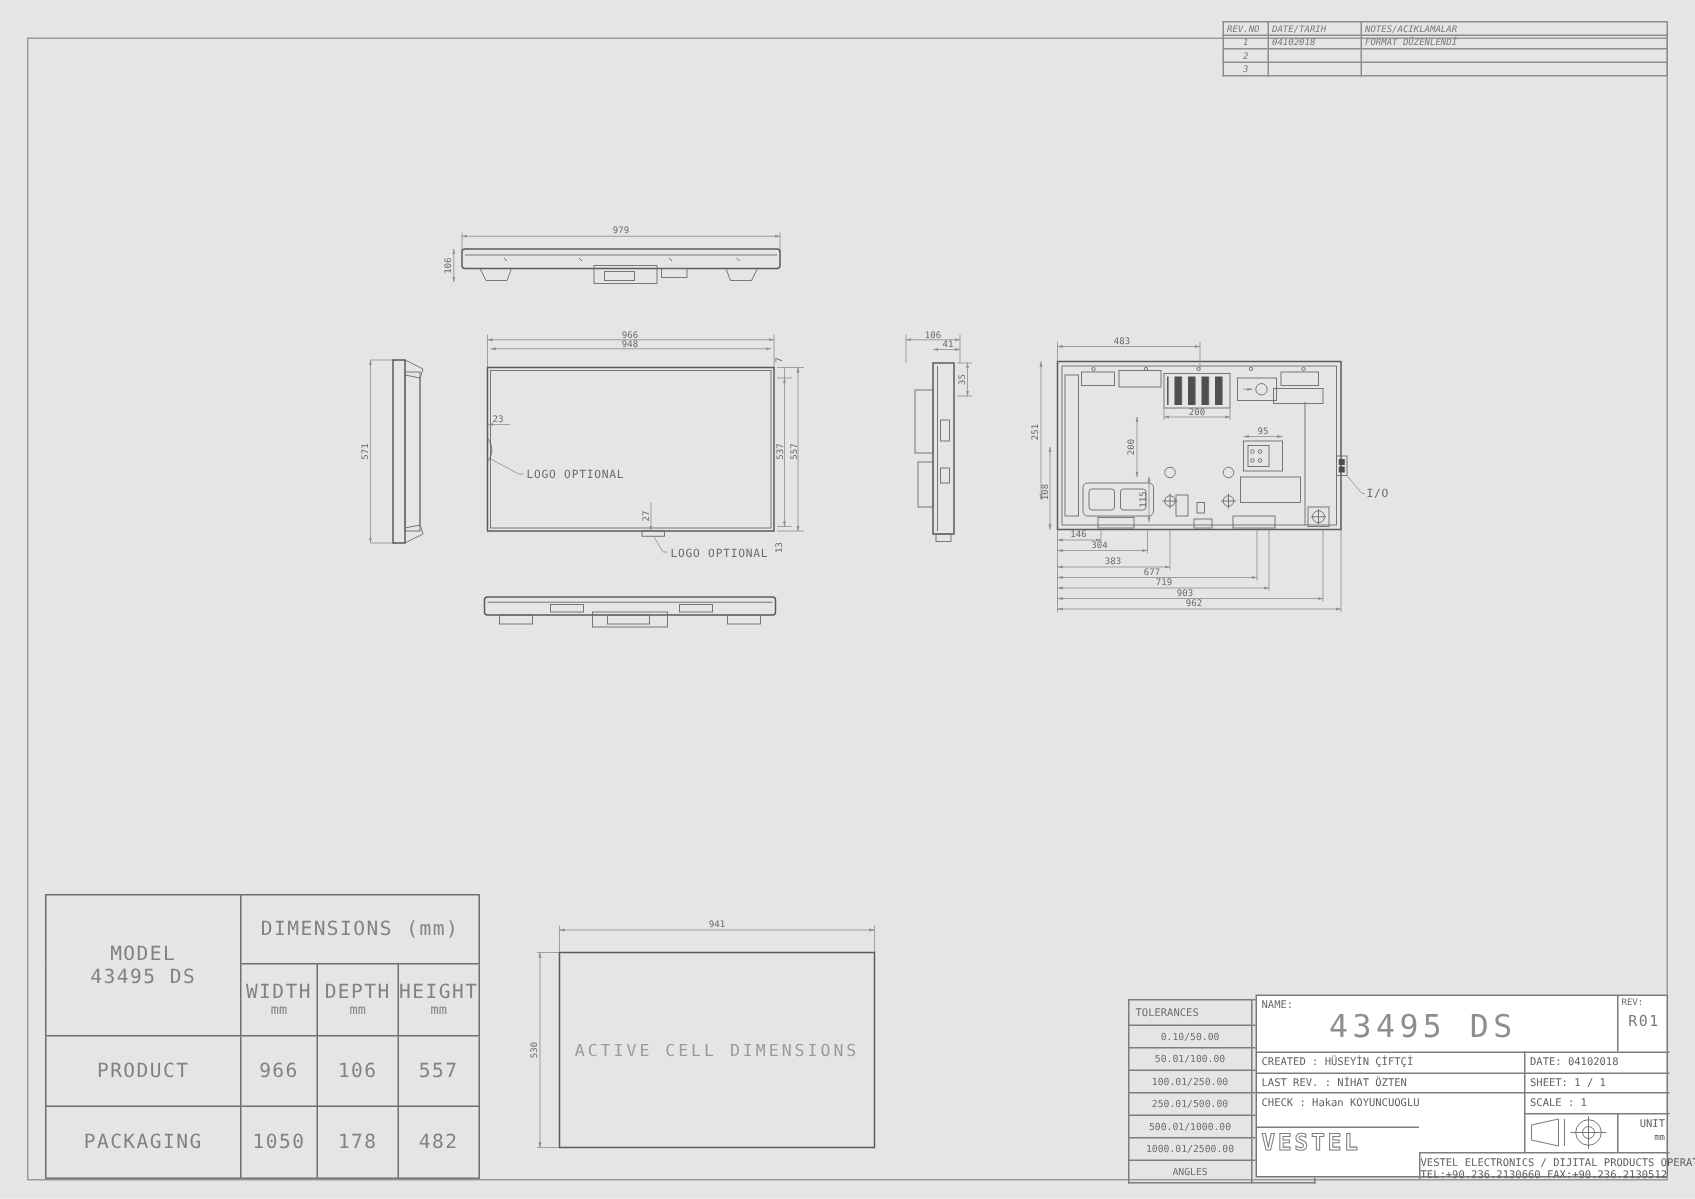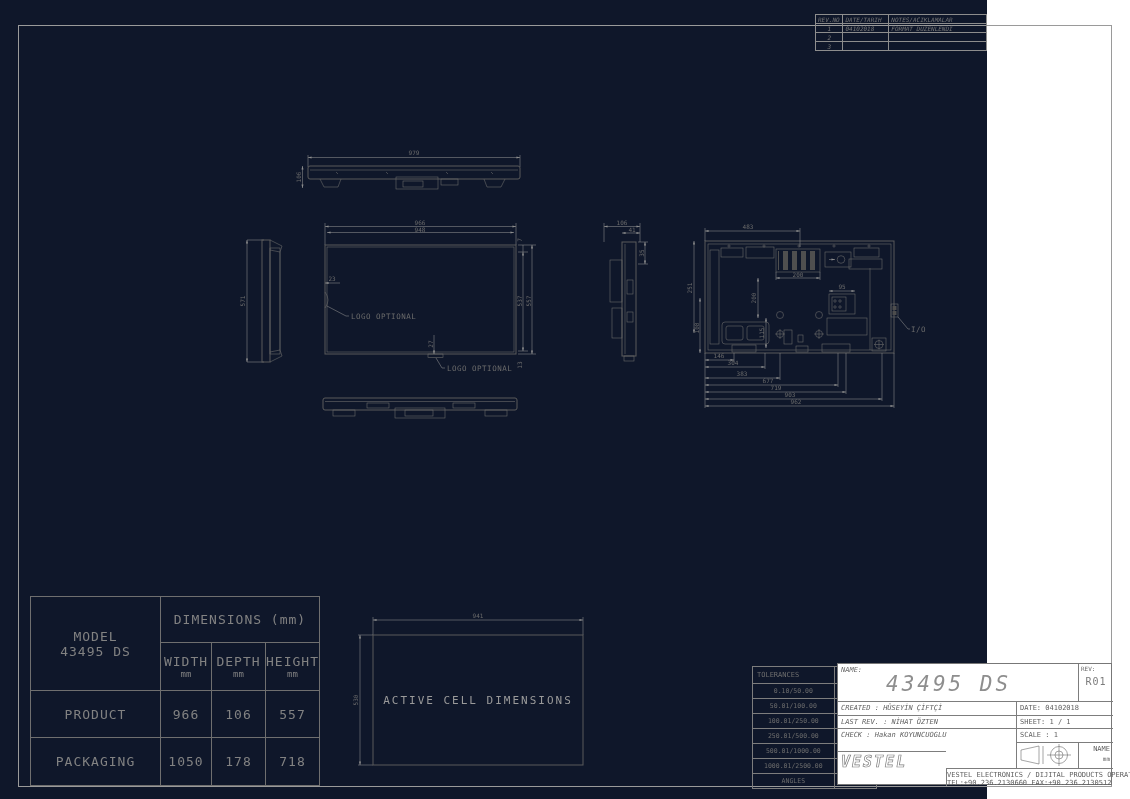--- a/index.html
+++ b/index.html
@@ -1,18 +1,18 @@
 <!DOCTYPE html>
 <html><head>
 <meta charset="utf-8">
 <style>
   html,body{margin:0;padding:0;}
   body{width:1130px;height:799px;background:#ffffff;overflow:hidden;
        font-family:"DejaVu Sans Mono","Liberation Mono",monospace;color:#707070;}
-  #sheet{position:absolute;left:0;top:0;width:987px;height:799px;background:#0f172a;}
+  #sheet{position:absolute;left:0;top:0;width:1130px;height:799px;background:#e5e5e5;}
   .frame{position:absolute;left:18px;top:25px;width:1092px;height:760px;border:1px solid #9a9a9a;}
   svg.view{position:absolute;overflow:visible;}
   
   .b{fill:none;stroke:#5b5b5b;stroke-width:1;}
   .b2{fill:none;stroke:#6a6a6a;stroke-width:0.6;}
   .d{fill:none;stroke:#8f8f8f;stroke-width:0.55;}
   .t{font-family:"DejaVu Sans Mono",monospace;font-size:6px;fill:#6b6b6b;}
   .t7{font-size:7.5px;letter-spacing:0.5px;}
   .tbig{font-size:11px;letter-spacing:2px;fill:#9a9a9a;}
   
@@ -26,21 +26,21 @@
   .modtab .sub{display:block;font-size:9px;letter-spacing:0;}
   
   .toltab{position:absolute;left:752px;top:666px;border-collapse:collapse;table-layout:fixed;}
   .toltab td{border:1px solid #7d7d7d;font-size:6.5px;color:#6d6d6d;text-align:center;
              height:14px;padding:0 11px;white-space:nowrap;}
   .toltab td.h{font-size:7px;text-align:left;padding-left:4px;}
   
   .tb{position:absolute;left:837px;top:663px;width:275px;height:122px;border:1px solid #777;box-sizing:border-box;background:#fff;}
   .tb .cell{position:absolute;box-sizing:border-box;border-left:1px solid #7d7d7d;border-top:1px solid #7d7d7d;
             font-size:7px;color:#5f5f5f;white-space:nowrap;overflow:visible;}
-  .tb .noL{border-left:none;font-style:italic;} .tb .noT{border-top:none;}
+  .tb .noL{border-left:none;} .tb .noT{border-top:none;}
   .lbl7{font-size:7px;color:#6a6a6a;}
   .namebig{position:absolute;left:48px;top:8px;font-size:21px;letter-spacing:3px;color:#8e8e8e;}
   .revbig{font-size:10px;color:#7b7b7b;text-align:center;letter-spacing:1px;}
   .rowtxt{padding:2px 0 0 3px;}
   .company{font-size:6.5px;line-height:8px;text-align:right;padding:2px 3px 0 0;color:#6e6e6e;}
   .unitcell{text-align:right;padding:2px 3px 0 0;line-height:9px;}
 </style>
 </head>
 <body>
 
@@ -346,21 +346,21 @@
     <tr style="height:47px">
       <td>PRODUCT</td>
       <td>966</td>
       <td>106</td>
       <td>557</td>
     </tr>
     <tr style="height:48px">
       <td>PACKAGING</td>
       <td>1050</td>
       <td>178</td>
-      <td>718</td>
+      <td>482</td>
     </tr>
   </tbody>
     </table>
 
   <table class="toltab">
     <colgroup>
         <col style="width:46px">
         <col style="width:39px">
       </colgroup>
     <tbody>
@@ -418,21 +418,21 @@
       <svg width="60" height="24">
         <polygon class="b2" points="4,7 22,3 22,21 4,17"></polygon>
         <line class="b2" x1="26" y1="3" x2="26" y2="21"></line>
         <circle class="b2" cx="42" cy="12" r="8.5"></circle>
         <circle class="b2" cx="42" cy="12" r="4"></circle>
         <line class="b2" x1="30" y1="12" x2="54" y2="12"></line>
         <line class="b2" x1="42" y1="1" x2="42" y2="23"></line>
       </svg>
     </div>
     <div class="cell unitcell" style="left:240px;top:77.5px;width:35px;height:26px">
-      <span>NAME</span><br>
+      <span>UNIT</span><br>
       <span style="font-size:6px">mm</span>
     </div>
     <div class="cell noL" style="left:0;top:87px;width:108px;height:18.5px">
       <svg width="106" height="18">
         <text x="3" y="14.5" font-size="15" font-weight="bold" letter-spacing="2" fill="none" stroke="#7d7d7d" stroke-width="0.7" font-family="DejaVu Sans Mono, monospace">VESTEL</text>
       </svg>
     </div>
     <div class="cell company" style="left:108px;top:103.5px;width:167px;height:18.5px">
       <span>VESTEL ELECTRONICS / DIJITAL PRODUCTS OPERATIONS MANISA/TURKIYE</span><br>
       <span>TEL:+90.236.2130660 FAX:+90.236.2130512</span>

